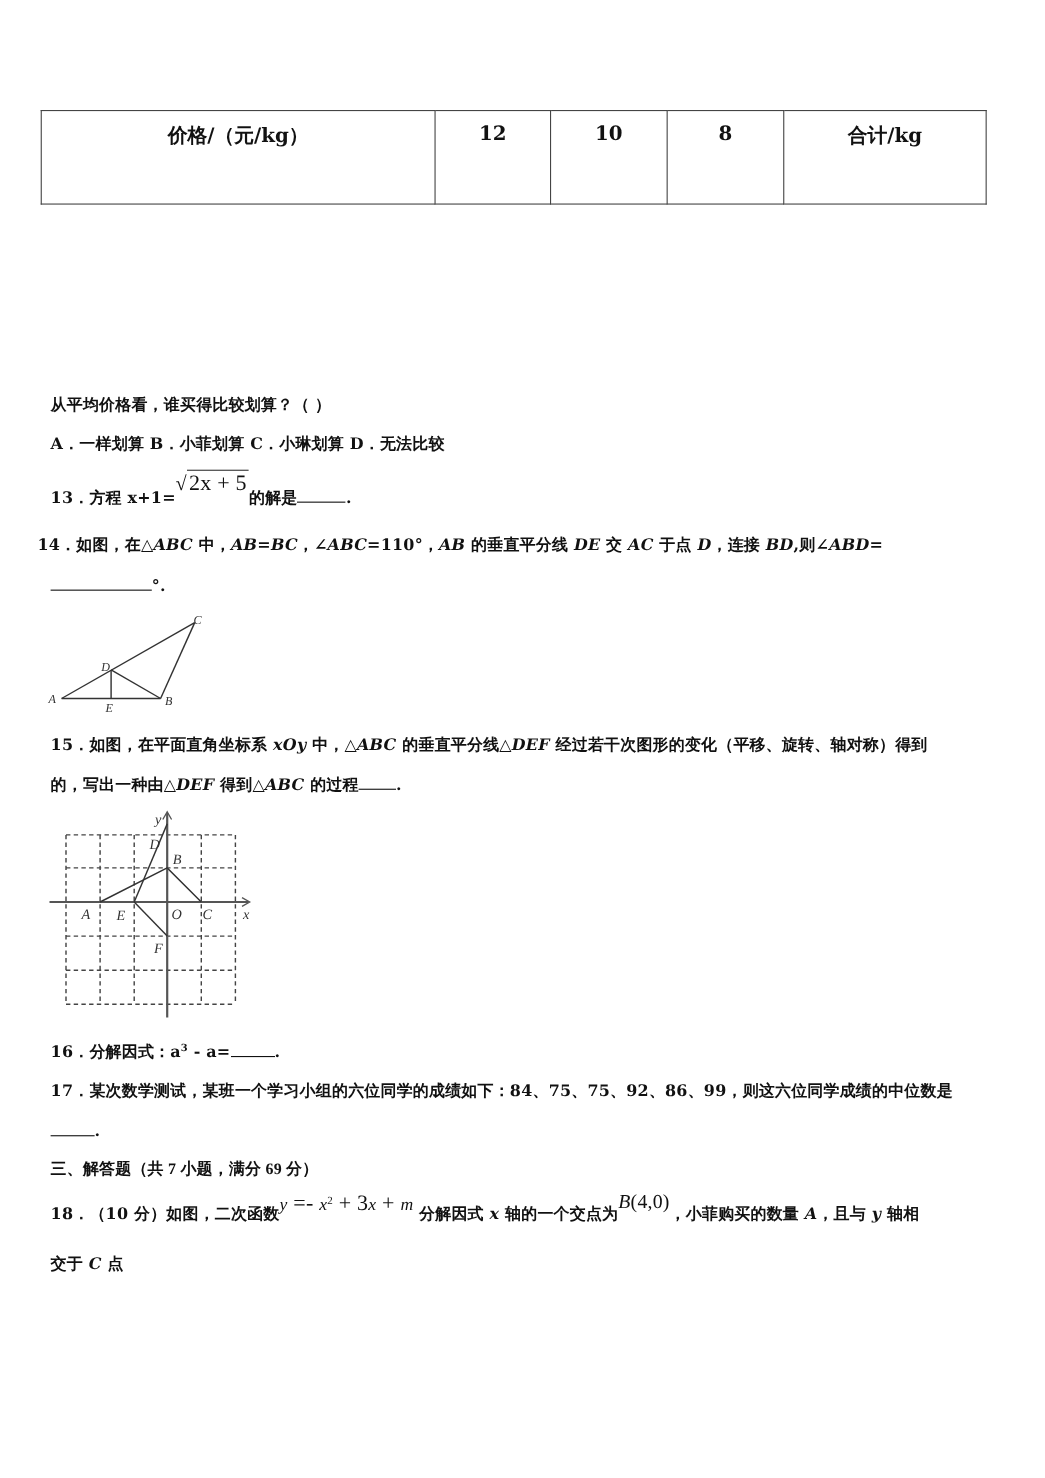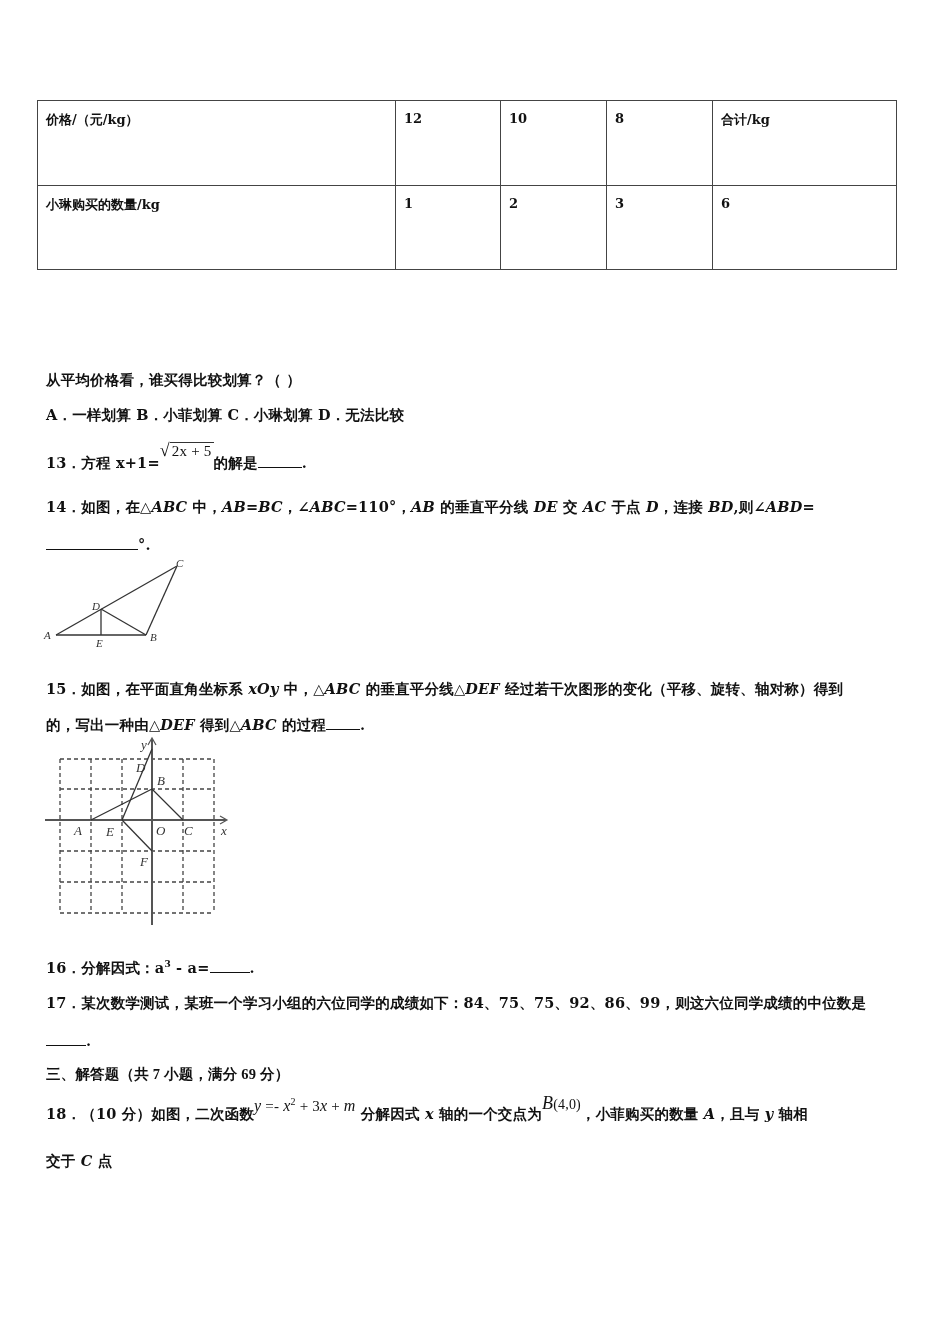--- a/index.html
+++ b/index.html
@@ -2,29 +2,29 @@
 <html><head>
 <meta charset="utf-8">
 <style>
   html, body { margin: 0; padding: 0; background: #ffffff; }
   body {
     width: 950px; height: 1344px; position: relative; overflow: hidden;
     font-family: "DejaVu Serif", "Liberation Serif", serif;
     color: #111111;
   }
   .abs { position: absolute; }
-  .txt { font-size: 14.5px; font-weight: bold; white-space: nowrap; letter-spacing: 0.2px; margin-top: 12px; }
+  .txt { font-size: 14.5px; font-weight: bold; white-space: nowrap; letter-spacing: 0.2px; }
   .it { font-style: italic; }
   .math { font-family: "Liberation Serif", "DejaVu Serif", serif; font-weight: normal; font-style: italic; font-size: 16px; }
-  .mathn { font-family: "Liberation Serif", "DejaVu Serif", serif; font-weight: normal; font-size: 15px; }
+  .mathn { font-family: "Liberation Serif", "DejaVu Serif", serif; font-weight: normal; font-size: 20px; }
 
   table.price {
     position: absolute; left: 37px; top: 100px;
     border-collapse: collapse;
-    font-size: 13px; font-weight: bold;
+    font-size: 18px; font-weight: bold; text-align: center;
   }
   table.price td {
     border: 1.5px solid #444444;
     vertical-align: top;
     padding: 10px 8px 0 8px;
     box-sizing: border-box;
   }
   .blank { display: inline-block; border-bottom: 1.3px solid #111; vertical-align: baseline; height: 1px; }
   .sqrt-wrap { display: inline-block; position: relative; }
   .sqrt-bar { border-top: 1px solid #333; padding: 0 2px; }
@@ -35,38 +35,31 @@
 
 <table class="price">
   <tbody>
       <tr style="height:85px;">
     <td style="width:358px;">价格/（元/kg）</td>
     <td style="width:105px;margin-top:44px;">12</td>
     <td style="width:106px;">10</td>
     <td style="width:106px;">8</td>
     <td style="width:184px;">合计/kg</td>
   </tr>
-  <tr style="height:84px;">
-    <td>小琳购买的数量/kg</td>
-    <td>1</td>
-    <td>2</td>
-    <td>3</td>
-    <td>6</td>
-  </tr>
 </tbody>
   </table>
 
 <div class="abs txt" style="left:46px; top:359px;">从平均价格看，谁买得比较划算？（ ）</div>
 <div class="abs txt" style="left:46px; top:394px;">A．一样划算 B．小菲划算 C．小琳划算 D．无法比较</div>
 
 <div class="abs txt" style="left:46px; top:440px;">
   <span>13．方程 x+1=</span><span class="sqrt-wrap" style="position:relative; top:-12px; font-weight:normal;"><span class="mathn" style="font-size:18px;">√</span><span class="sqrt-bar mathn">2x + 5</span></span><span>的解是</span><span class="blank" style="width:44px;"></span><span>.</span>
 </div>
 
-<div class="abs txt" style="left:46px; top:486px;">
+<div class="abs txt" style="left:34px; top:486px;">
   <span>14．如图，在△</span><span class="it">ABC</span><span> 中，</span><span class="it">AB=BC</span><span>，∠</span><span class="it">ABC</span><span>=110°，</span><span class="it">AB</span><span> 的垂直平分线 </span><span class="it">DE</span><span> 交 </span><span class="it">AC</span><span> 于点 </span><span class="it">D</span><span>，连接 </span><span class="it">BD</span><span>,则∠</span><span class="it">ABD</span><span>=</span>
 </div>
 <div class="abs txt" style="left:46px; top:524px;">
   <span class="blank" style="width:92px;"></span><span>°.</span>
 </div>
 
 <svg class="abs" style="left:40px; top:555px;" width="160" height="95" viewBox="0 0 160 95">
   <g stroke="#333" stroke-width="1.3" fill="none">
     <line x1="16" y1="80" x2="106" y2="80"></line>
     <line x1="16" y1="80" x2="137" y2="11"></line>
@@ -136,17 +129,17 @@
 
 <div class="abs txt" style="left:46px; top:982px;">17．某次数学测试，某班一个学习小组的六位同学的成绩如下：84、75、75、92、86、99，则这六位同学成绩的中位数是</div>
 <div class="abs txt" style="left:46px; top:1020px;">
   <span class="blank" style="width:40px;"></span><span>.</span>
 </div>
 
 <div class="abs txt" style="left:46px; top:1053px;font-family:Liberation Serif, serif;">三、解答题（共 7 小题，满分 69 分）</div>
 
 <div class="abs txt" style="left:46px; top:1091px;">
   <span>18．（10 分）如图，二次函数</span><span style="position:relative; top:-8px;"><span class="math">y</span><span class="mathn"> =- </span><span class="math">x</span><sup class="mathn" style="font-size:10px;">2</sup><span class="mathn"> + 3</span><span class="math">x</span><span class="mathn"> + </span><span class="math">m</span></span>
-  <span>分解因式 </span><span class="it">x</span><span> 轴的一个交点为</span><span style="position:relative; top:-10px; font-weight:normal;"><span class="math" style="font-size:18px;">B</span><span class="mathn" style="font-size:14px;">(4,0)</span></span><span>，小菲购买的数量 </span><span class="it">A</span><span>，且与 </span><span class="it">y</span><span> 轴相</span>
+  <span>分解因式 </span><span class="it">x</span><span> 轴的一个交点为</span><span style="position:relative; top:-10px; font-weight:normal;"><span class="math" style="font-size:18px;">B</span><span class="mathn" style="font-size:18px;">(4,0)</span></span><span>，小菲购买的数量 </span><span class="it">A</span><span>，且与 </span><span class="it">y</span><span> 轴相</span>
 </div>
 <div class="abs txt" style="left:46px; top:1140px;">
   <span>交于 </span><span class="it">C</span><span> 点</span>
 </div>
 
 </body></html>

